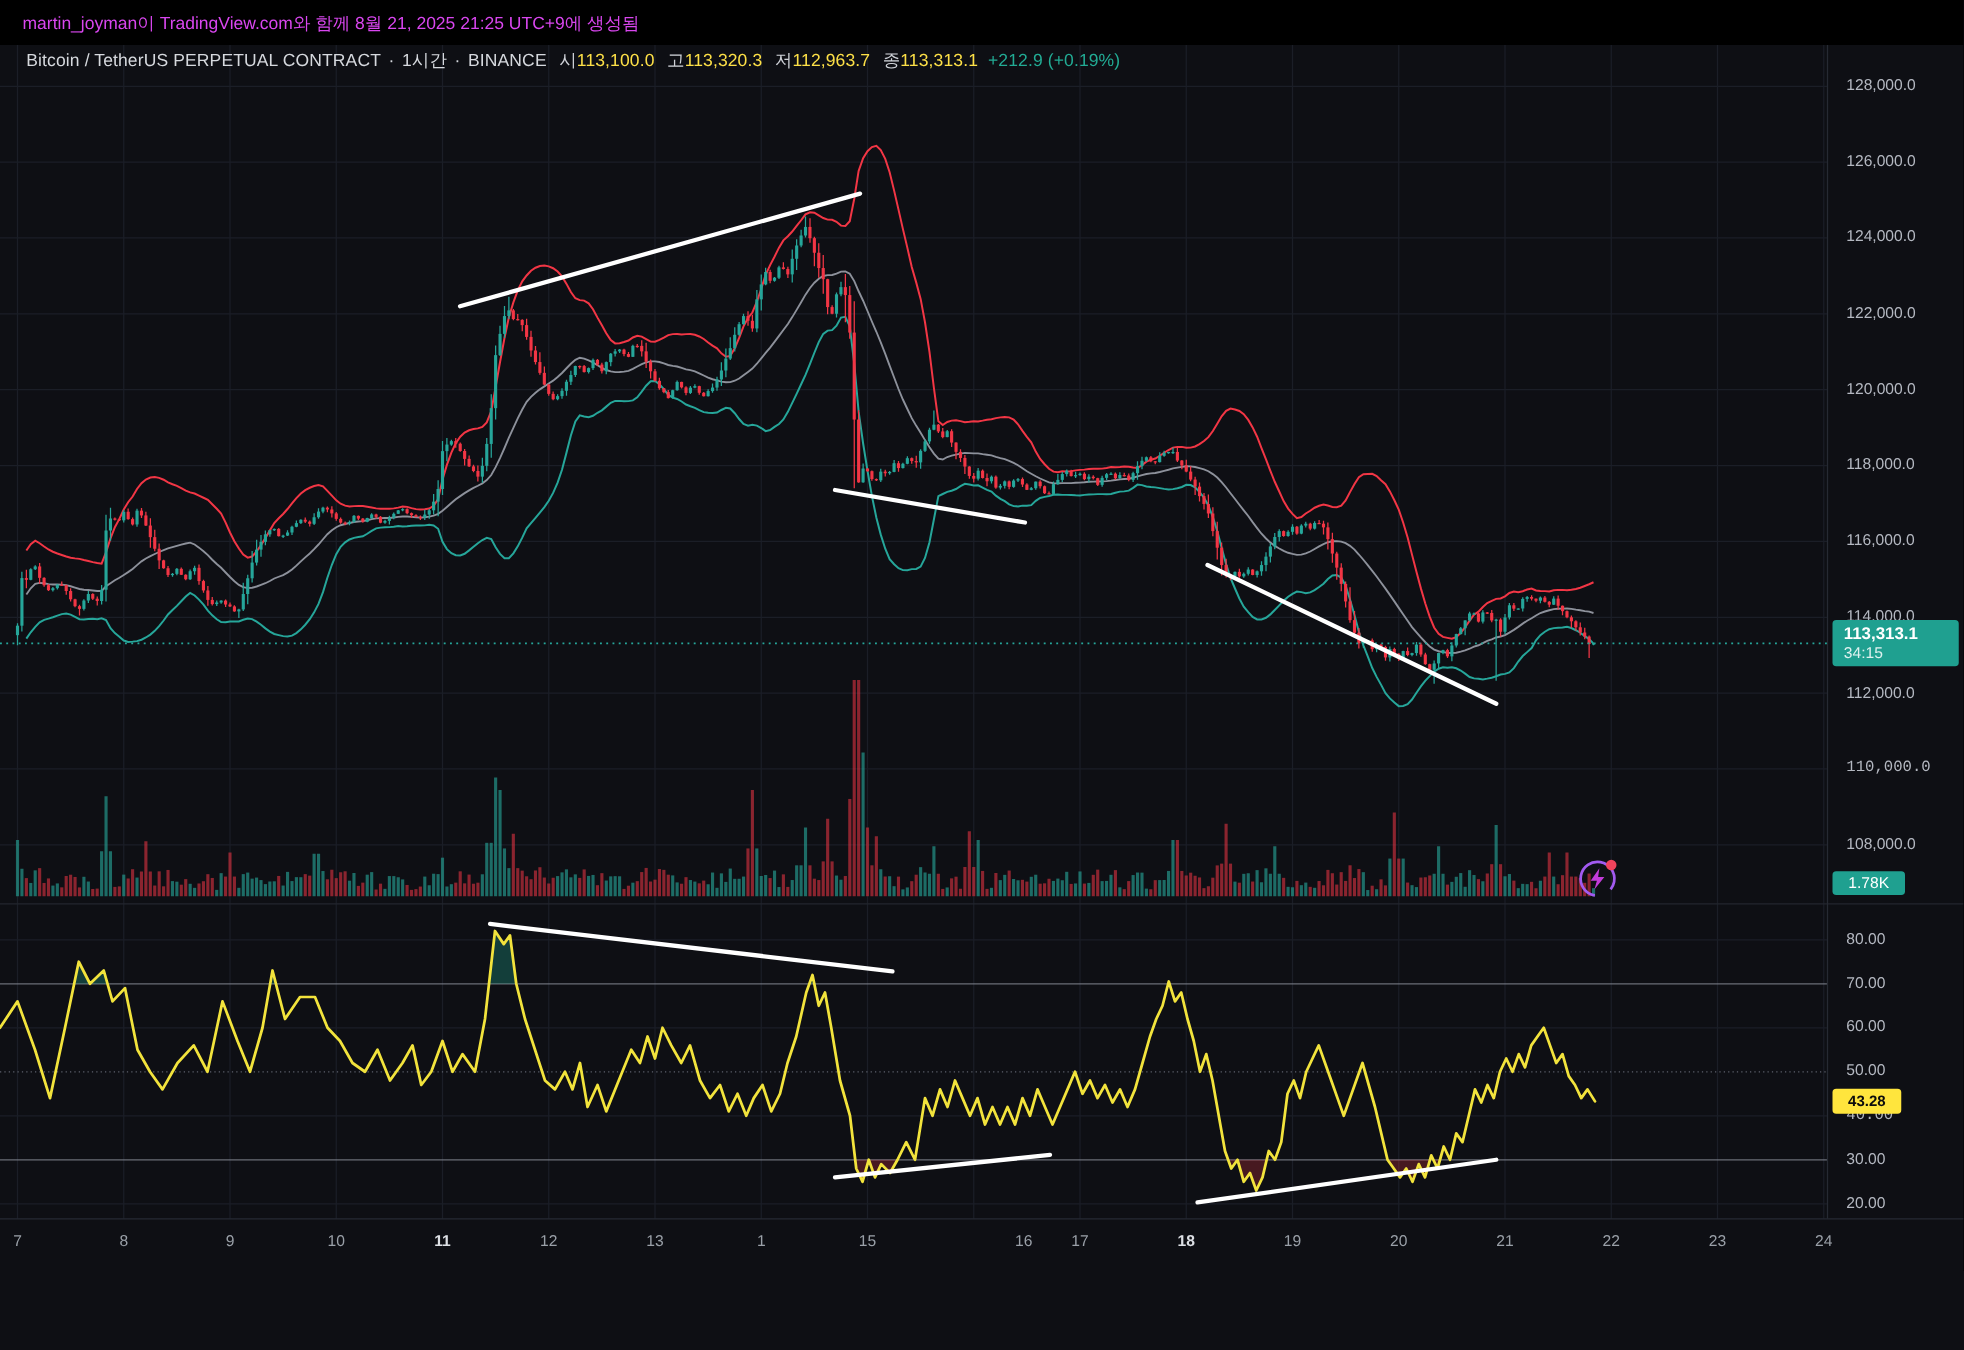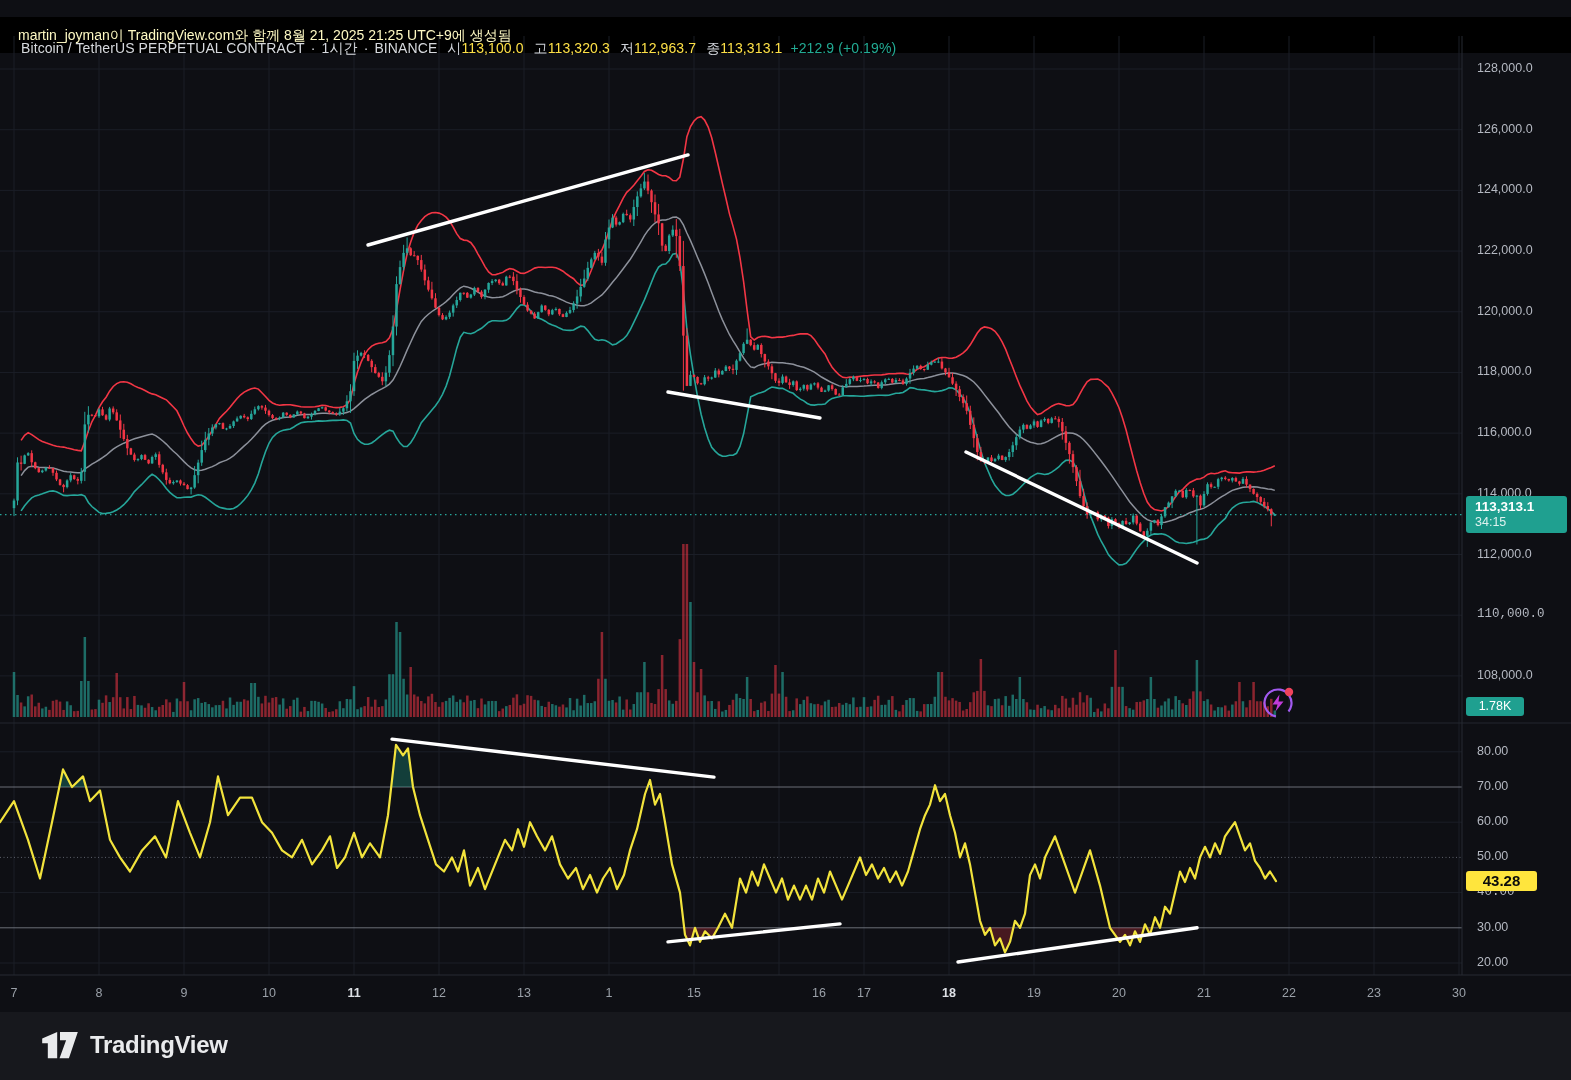--- a/index.html
+++ b/index.html
@@ -1,39 +1,39 @@
 <!DOCTYPE html>
 <html><head>
 <meta charset="utf-8">
 <style>
   html,body{margin:0;padding:0;background:#000;}
   .stage{position:relative;width:1571px;height:1080px;background:#0e0f14;overflow:hidden;
          font-family:"Liberation Sans",sans-serif;-webkit-font-smoothing:antialiased;}
   .topbar{position:absolute;left:0;top:0;width:100%;height:36px;background:#000;
-          color:#fef9c3;font-size:14px;line-height:36px;margin-top:17px;}
+          color:#d946ef;font-size:14px;line-height:36px;}
   .topbar span{padding-left:18px;}
   .chartwrap{position:absolute;left:0;top:36px;width:1571px;height:976px;}
   svg.cv{position:absolute;left:0;top:0;}
   .header{position:absolute;left:21px;top:4px;height:20px;font-size:14px;color:#d6d9de;
           white-space:nowrap;z-index:5;letter-spacing:.1px;}
   .header .dim{color:#d6d9de;margin:0 6px;}
   .header .lab{color:#cfd2d8;margin-left:10px;}
   .header .val{color:#fde047;}
   .header .chg{color:#22ab94;margin-left:8px;}
   .axlabel{position:absolute;font-size:12.5px;color:#b4b8c1;z-index:2;white-space:nowrap;}
   .tlabel{position:absolute;font-size:12.5px;color:#9aa0a8;z-index:2;transform:translateX(-50%);}
   .tlabel.bold{color:#dde0e5;font-weight:bold;}
   .badge{position:absolute;z-index:6;border-radius:3px;}
   .badge.price{left:1466px;width:92px;padding:3px 0 3px 9px;background:#1fa090;color:#fff;}
   .badge.price .l1{font-size:13.5px;font-weight:600;line-height:16px;}
   .badge.price .l2{font-size:12.5px;line-height:15px;color:rgba(255,255,255,.85);}
   .badge.vol{left:1466px;width:58px;height:19px;background:#1fa090;color:#fff;
              font-size:12.5px;line-height:19px;text-align:center;}
-  .badge.rsi{left:1466px;width:71px;height:20px;background:#ffe53d;color:#0c0c0c;
-             font-size:15px;font-weight:600;line-height:20px;text-align:center;}
+  .badge.rsi{left:1466px;width:55px;height:20px;background:#ffe53d;color:#0c0c0c;
+             font-size:12px;font-weight:600;line-height:20px;text-align:center;}
   .footer{position:absolute;left:0;top:1012px;width:1571px;height:68px;background:#17181d;}
   .logo{position:absolute;left:40px;top:18px;display:flex;align-items:center;color:#e9eaec;}
   .logo span{font-size:24px;font-weight:bold;letter-spacing:-0.3px;margin-left:10px;}
   .flashicon{position:absolute;left:1258px;top:645px;z-index:6;}
 </style>
 </head>
 <body>
 
 <div class="stage">
 
@@ -887,26 +887,17 @@
       <div class="tlabel" style="left: 609px; top: 950px;">1</div>
       <div class="tlabel" style="left: 694px; top: 950px;">15</div>
       <div class="tlabel" style="left: 779px; top: 950px; margin-left: 40px;">16</div>
       <div class="tlabel" style="left: 864px; top: 950px;">17</div>
       <div class="tlabel bold" style="left: 949px; top: 950px;">18</div>
       <div class="tlabel" style="left: 1034px; top: 950px;">19</div>
       <div class="tlabel" style="left: 1119px; top: 950px;">20</div>
       <div class="tlabel" style="left: 1204px; top: 950px;">21</div>
       <div class="tlabel" style="left: 1289px; top: 950px;">22</div>
       <div class="tlabel" style="left: 1374px; top: 950px;">23</div>
-      <div class="tlabel" style="left: 1459px; top: 950px;">30</div>
+      <div class="tlabel" style="left: 1459px; top: 950px;">24</div>
     </div>
 
-  <div class="footer">
-    <div class="logo">
-      <svg width="40" height="30" viewBox="0 0 42 32">
-        <path d="M2 9 L18 2 V30 H8 V14 H2 Z" fill="#e9eaec"></path>
-        <path d="M21 2 H40 L30.5 30 H20.5 L27.5 11 H21 Z" fill="#e9eaec"></path>
-      </svg>
-      <span>TradingView</span>
-    </div>
-  </div>
 
 </div>
 
 </body></html>

